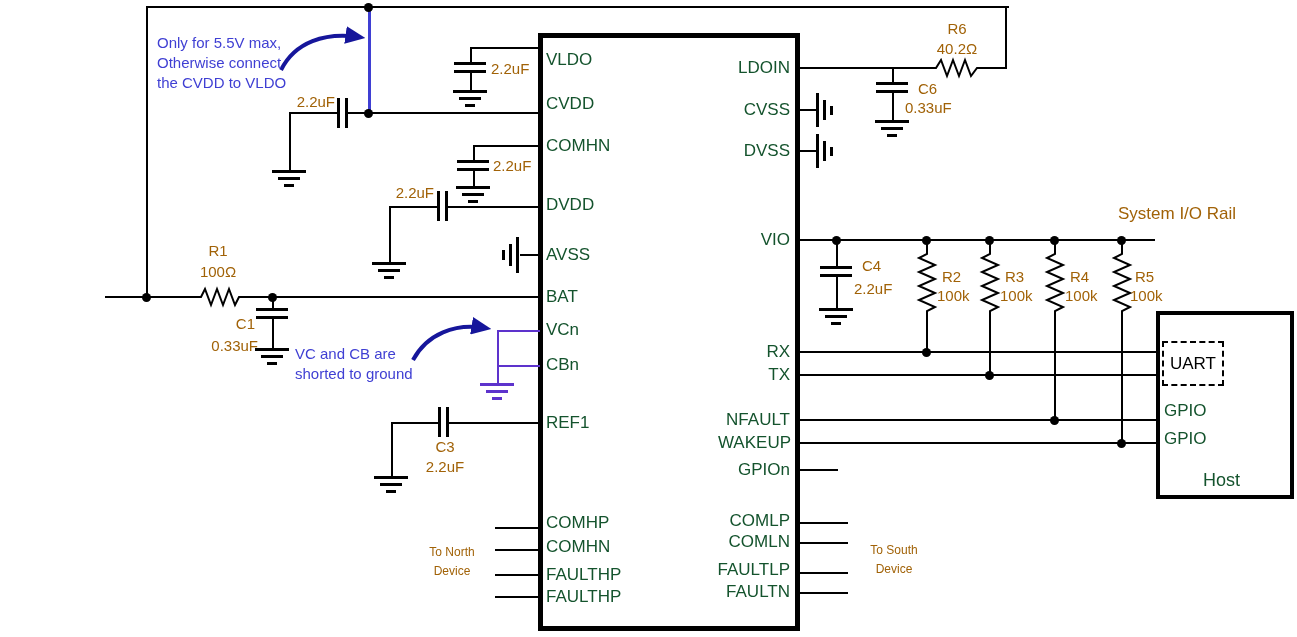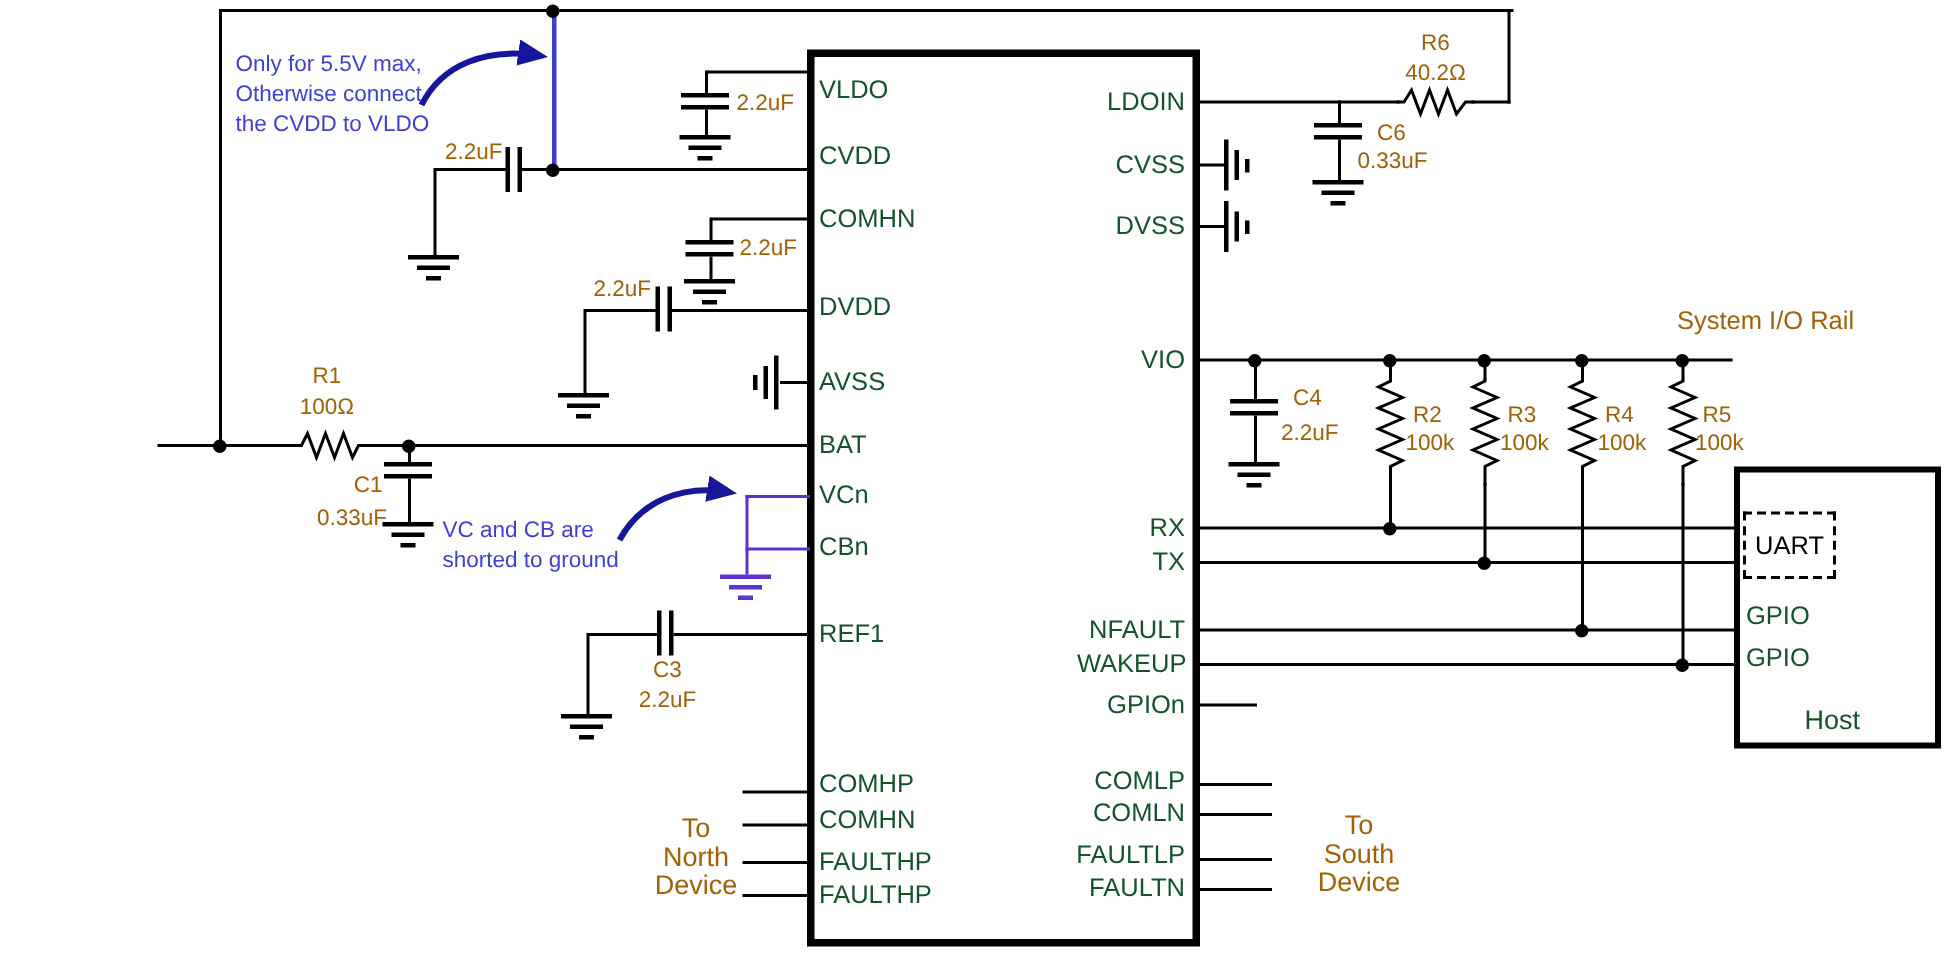--- a/index.html
+++ b/index.html
@@ -9,21 +9,21 @@
   .h{height:2px;} .v{width:2px;}
   .purple{background:#5d33cc;}
   .bluewire{background:#3f3fd3;width:3px;}
   .dot{position:absolute;width:9px;height:9px;background:#000;border-radius:50%;}
   .box{position:absolute;border:5px solid #000;box-sizing:border-box;background:#fff;}
   .hostbox{position:absolute;border:4px solid #000;box-sizing:border-box;background:#fff;}
   .uartbox{position:absolute;border:2px dashed #000;box-sizing:border-box;
            display:flex;align-items:center;justify-content:center;font-size:17px;color:#000;}
   .pin{position:absolute;font-size:17px;line-height:20px;color:#14532d;white-space:nowrap;}
   .lbl{position:absolute;font-size:15px;line-height:20px;color:#a16207;white-space:pre-line;}
-  .sm{font-size:18px;line-height:19px;margin-left:12px;}
+  .sm{font-size:12px;line-height:19px;}
   .big{font-size:17px;line-height:21px;}
   .note{color:#3f3fd3;}
   .ctr{text-align:center;} .rt{text-align:right;}
   .plateh{position:absolute;width:32px;height:3px;background:#000;}
   .platev{position:absolute;width:3px;height:30px;background:#000;}
   .gnd{position:absolute;width:34px;display:flex;flex-direction:column;align-items:center;gap:4px;}
   .gnd i{display:block;height:3px;background:#000;}
   .gnd .g1{width:34px;} .gnd .g2{width:22px;} .gnd .g3{width:10px;}
   .gnd.p i{background:#5d33cc;}
   .sgnd{position:absolute;display:flex;align-items:center;gap:4px;}

